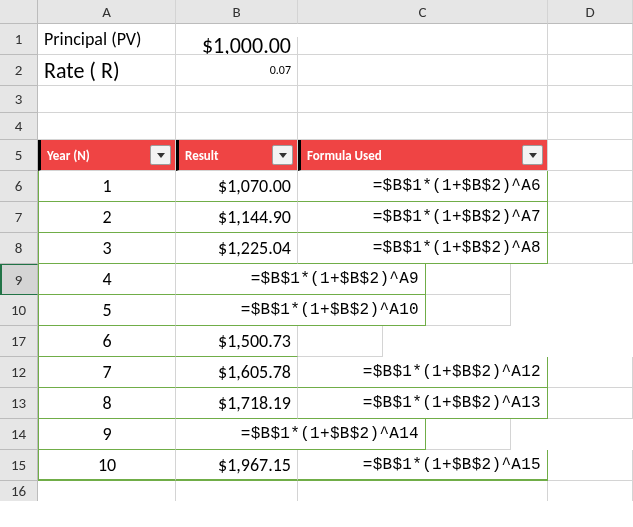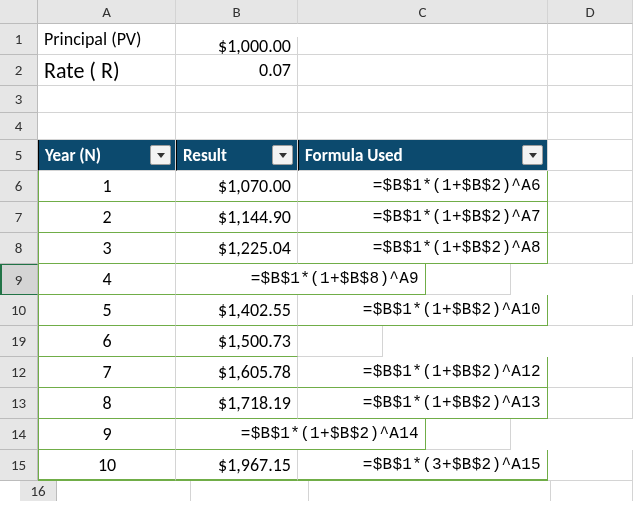--- a/index.html
+++ b/index.html
@@ -64,26 +64,26 @@
     border-bottom: 1px solid #bcbcbc;
   }
   .wA { width: 138px; }
   .wB { width: 122px; }
   .wC { width: 250px; }
   .wD { width: 85px; }
   .right { justify-content: flex-end; }
   .center { justify-content: center; }
   
   .tblhdr {
-    background: #0c4a6e;
+    background: #ef4444;
     color: #fff;
     font-weight: 700;
-    font-size: 17px;
+    font-size: 13px;
     position: relative;
-    border-left: 1px solid #000000;
+    border-left: 3px solid #000000;
   }
   .tblhdr:first-of-type { border-left: none; }
   .filter-btn {
     position: absolute;
     right: 4px;
     top: 50%;
     transform: translateY(-50%);
     width: 19px;
     height: 18px;
     background: #f3f3f3;
@@ -125,29 +125,29 @@
     <div class="cell corner"></div>
     <div class="cell colhead wA">A</div>
     <div class="cell colhead wB">B</div>
     <div class="cell colhead wC">C</div>
     <div class="cell colhead wD">D</div>
   </div>
 
   <div class="row">
     <div class="cell rowhead">1</div>
     <div class="cell wA" style="font-size:18px;">Principal (PV)</div>
-    <div class="cell wB right" style="font-size:18px;margin-top:13px;">$1,000.00</div>
+    <div class="cell wB right" style="font-size:22px;margin-top:13px;">$1,000.00</div>
     <div class="cell wC"></div>
     <div class="cell wD"></div>
   </div>
 
   <div class="row">
     <div class="cell rowhead">2</div>
     <div class="cell wA" style="font-size:22px;text-align:center;">Rate ( R)</div>
-    <div class="cell wB right" style="font-size:18px;">0.07</div>
+    <div class="cell wB right" style="font-size:12px;">0.07</div>
     <div class="cell wC"></div>
     <div class="cell wD"></div>
   </div>
 
   <div class="row r3r4">
     <div class="cell rowhead">3</div>
     <div class="cell wA"></div>
     <div class="cell wB"></div>
     <div class="cell wC"></div>
     <div class="cell wD"></div>
@@ -204,34 +204,33 @@
     <div class="cell rowhead">8</div>
     <div class="cell wA datacell colA center">3</div>
     <div class="cell wB datacell right">$1,225.04</div>
     <div class="cell wC datacell colC right formula">=$B$1*(1+$B$2)^A8</div>
     <div class="cell wD"></div>
   </div>
 
   <div class="row">
     <div class="cell rowhead sel">9</div>
     <div class="cell wA datacell colA center">4</div>
-    <div class="cell wC datacell colC right formula">=$B$1*(1+$B$8)^A9</div>
+    <div class="cell wC datacell colC right formula">=$B$1*(1+$B$2)^A9</div>
     <div class="cell wD"></div>
   </div>
 
   <div class="row">
     <div class="cell rowhead">10</div>
     <div class="cell wA datacell colA center">5</div>
-    <div class="cell wB datacell right">$1,402.55</div>
     <div class="cell wC datacell colC right formula">=$B$1*(1+$B$2)^A10</div>
     <div class="cell wD"></div>
   </div>
 
   <div class="row">
-    <div class="cell rowhead">19</div>
+    <div class="cell rowhead">17</div>
     <div class="cell wA datacell colA center">6</div>
     <div class="cell wB datacell right">$1,500.73</div>
     <div class="cell wD"></div>
   </div>
 
   <div class="row">
     <div class="cell rowhead">12</div>
     <div class="cell wA datacell colA center">7</div>
     <div class="cell wB datacell right">$1,605.78</div>
     <div class="cell wC datacell colC right formula">=$B$1*(1+$B$2)^A12</div>
@@ -250,25 +249,25 @@
     <div class="cell rowhead">14</div>
     <div class="cell wA datacell colA center">9</div>
     <div class="cell wC datacell colC right formula">=$B$1*(1+$B$2)^A14</div>
     <div class="cell wD"></div>
   </div>
 
   <div class="row lastrow">
     <div class="cell rowhead">15</div>
     <div class="cell wA datacell colA center">10</div>
     <div class="cell wB datacell right">$1,967.15</div>
-    <div class="cell wC datacell colC right formula">=$B$1*(3+$B$2)^A15</div>
+    <div class="cell wC datacell colC right formula">=$B$1*(1+$B$2)^A15</div>
     <div class="cell wD"></div>
   </div>
 
   <div class="row r16">
-    <div class="cell rowhead" style="border-bottom:none;margin-left:20px;">16</div>
+    <div class="cell rowhead" style="border-bottom:none;">16</div>
     <div class="cell wA" style="border-bottom:none;"></div>
     <div class="cell wB" style="border-bottom:none;"></div>
     <div class="cell wC" style="border-bottom:none;"></div>
     <div class="cell wD" style="border-bottom:none;"></div>
   </div>
 
 </div>
 
 </body></html>

